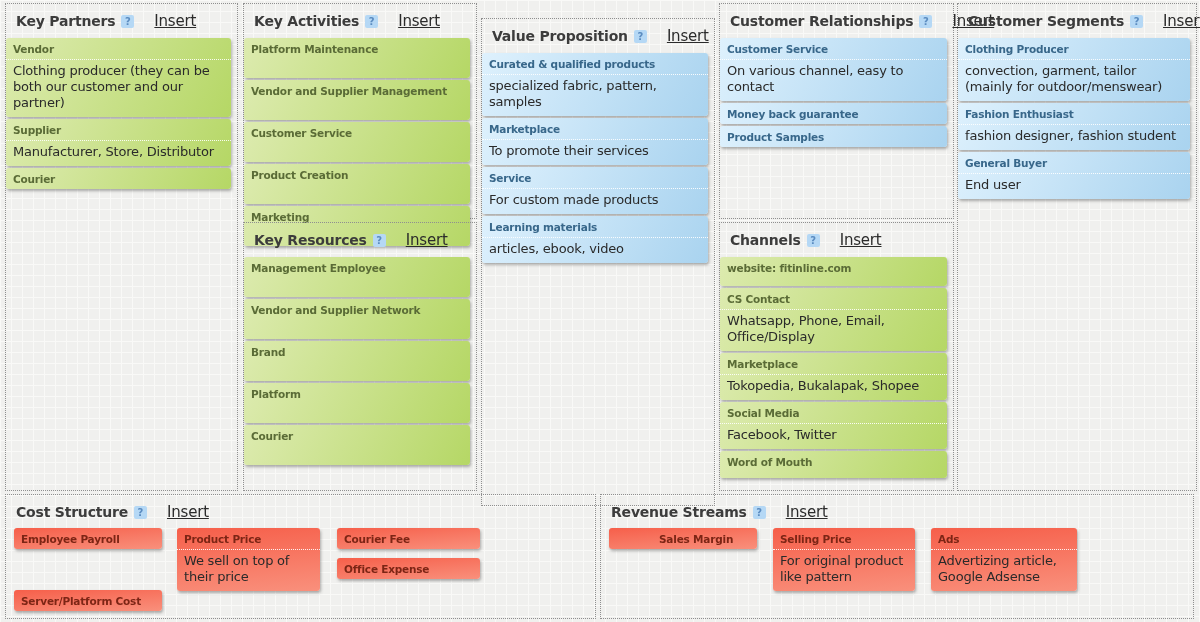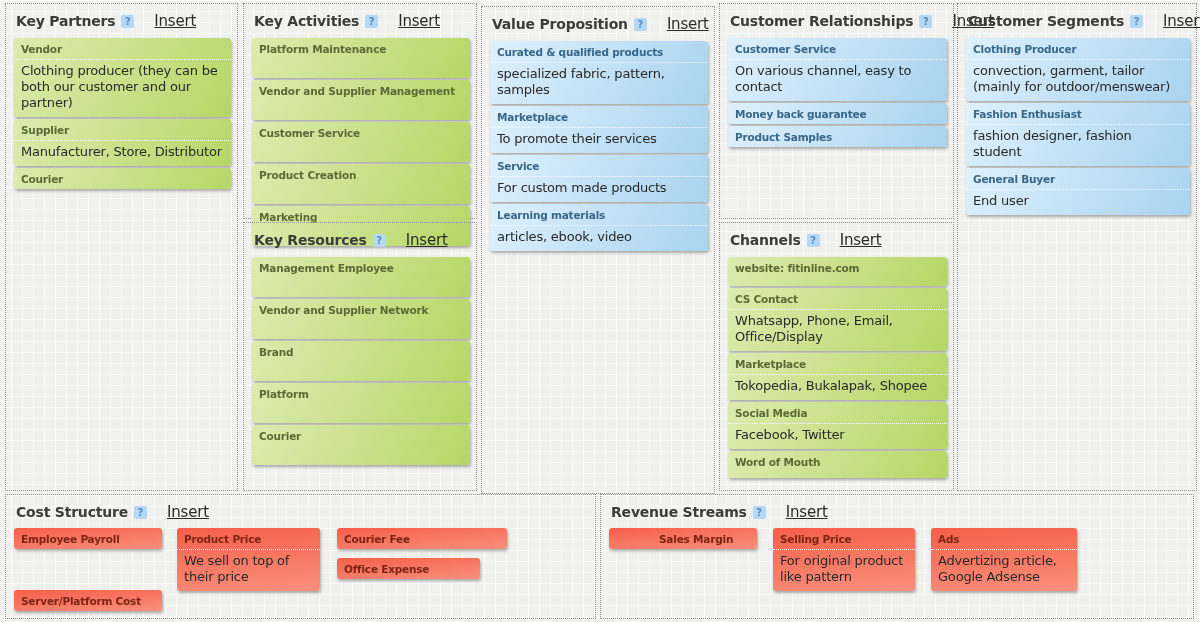--- a/index.html
+++ b/index.html
@@ -30,21 +30,21 @@
     background:#b5d8f5; border-radius:2px;
     color:#5b8cc0; font-size:10px; font-weight:bold; cursor:pointer;
     flex:0 0 auto;
   }
   .ins {
     margin-left:20px; font-size:15px; font-weight:normal; color:#2b2b2b;
     text-decoration:underline; cursor:pointer; letter-spacing:-0.2px;
   }
   .cards { margin-top:3px; }
   .card {
-    margin:0 6px 2px 8px; border-radius:3px;
+    margin:0 6px 2px 0; border-radius:3px;
     box-shadow:1px 2px 3px rgba(80,80,80,0.45);
     cursor:move; position:relative;
   }
   .ct {
     font-size:10.5px; font-weight:bold; letter-spacing:-0.2px;
     padding:5px 7px 3px 7px; line-height:13px;
   }
   .cb {
     font-size:13px; color:#2a2a2a; letter-spacing:-0.2px; line-height:16px;
     padding:3px 7px 6px 7px;
@@ -128,21 +128,21 @@
       </div>
       <div class="card g tall">
         <div class="ct">Platform</div>
       </div>
       <div class="card g tall">
         <div class="ct">Courier</div>
       </div>
     </div>
   </div>
 
-  <div class="section" style="left:481px;top:6px;width:234px;height:488px;">
+  <div class="section" style="left:481px;top:18px;width:234px;height:488px;">
     <div class="hdr">
       <span class="ttl">Value Proposition</span>
       <span class="qicon">?</span>
       <span class="ins">Insert</span>
     </div>
     <div class="cards">
       <div class="card b">
         <div class="ct">Curated &amp; qualified products</div>
         <div class="cb">specialized fabric, pattern, samples</div>
       </div>
@@ -237,21 +237,21 @@
       <span class="qicon">?</span>
       <span class="ins">Insert</span>
     </div>
     <div class="card r abs" style="left:8px;top:33px;width:148px;">
       <div class="ct">Employee Payroll</div>
     </div>
     <div class="card r abs" style="left:171px;top:33px;width:143px;">
       <div class="ct">Product Price</div>
       <div class="cb">We sell on top of their price</div>
     </div>
-    <div class="card r abs" style="left:331px;top:33px;width:170px;">
+    <div class="card r abs" style="left:331px;top:33px;width:143px;">
       <div class="ct">Courier Fee</div>
     </div>
     <div class="card r abs" style="left:331px;top:63px;width:143px;">
       <div class="ct">Office Expense</div>
     </div>
     <div class="card r abs" style="left:8px;top:95px;width:148px;">
       <div class="ct">Server/Platform Cost</div>
     </div>
   </div>
 

